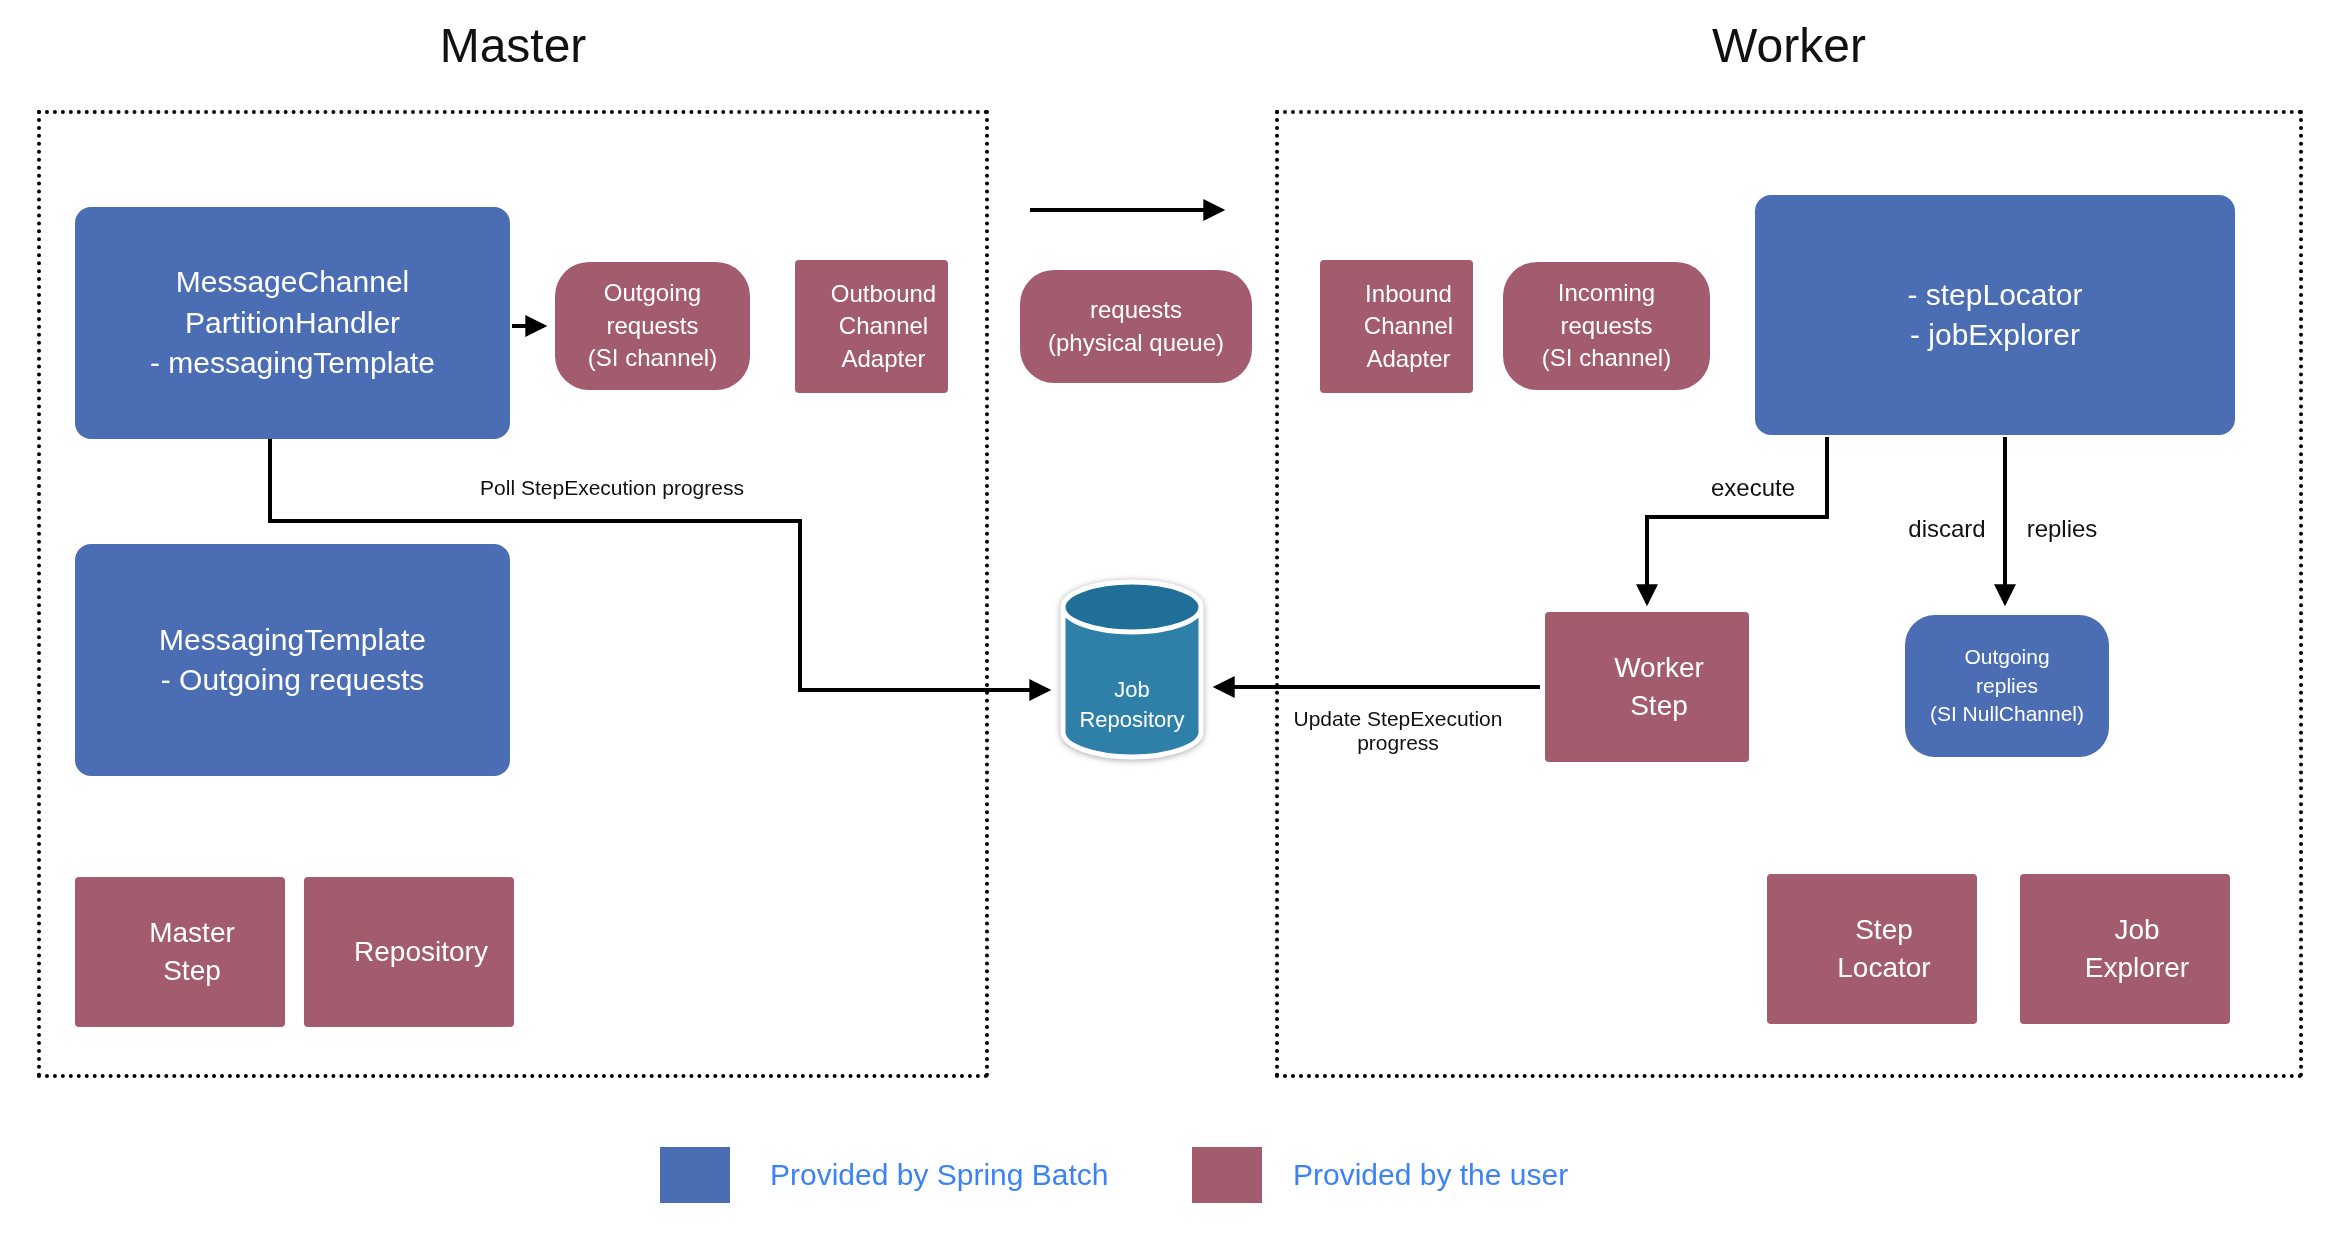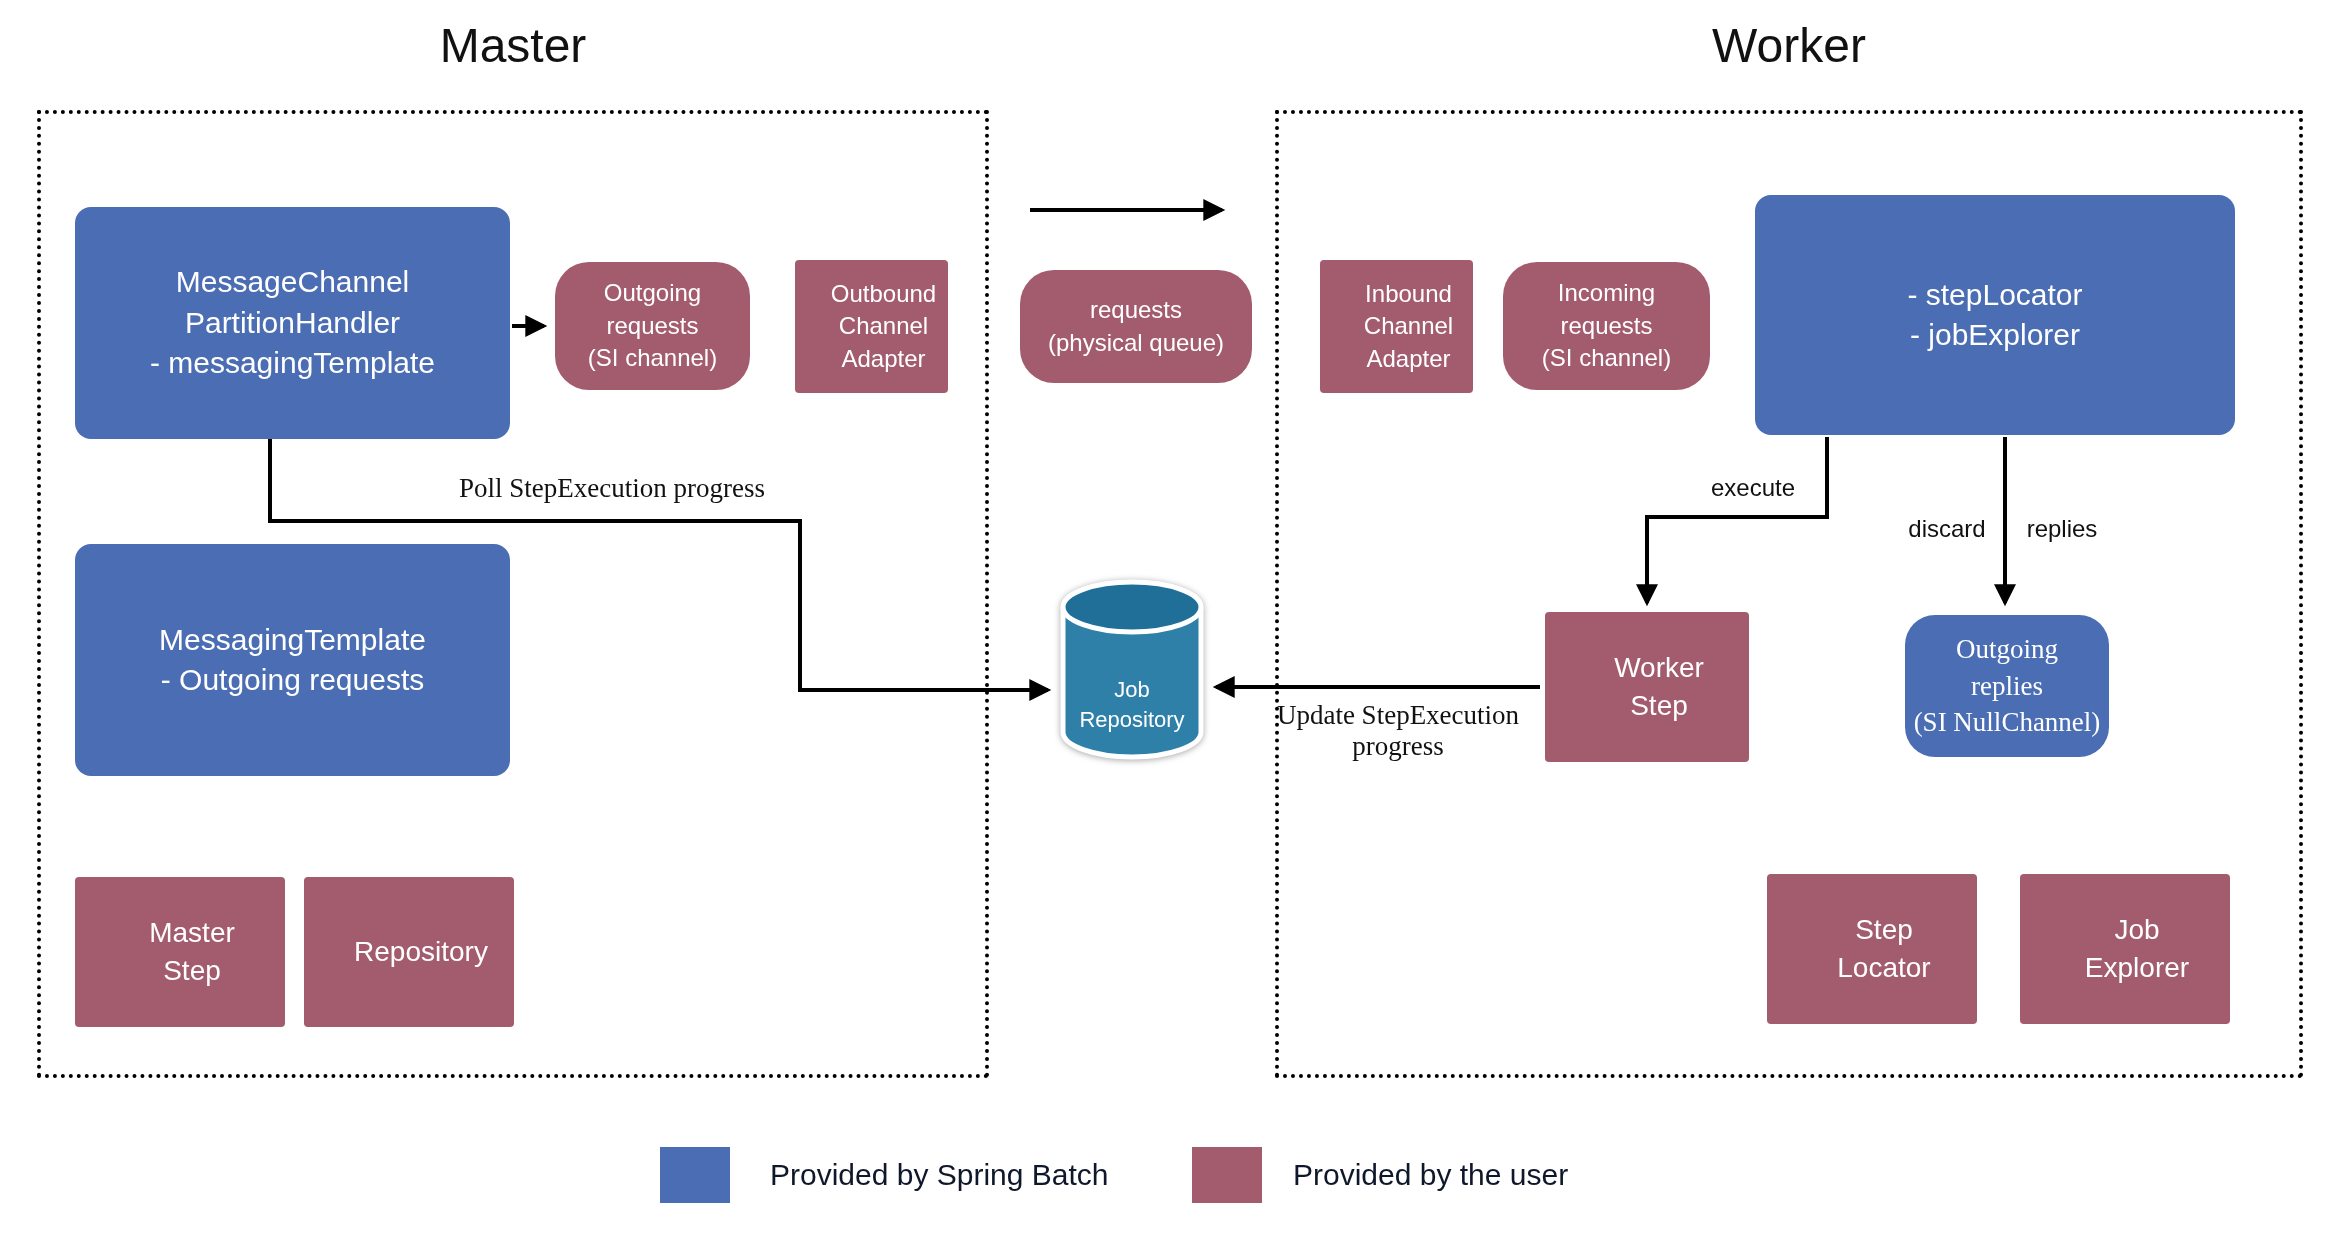--- a/index.html
+++ b/index.html
@@ -16,36 +16,36 @@
     align-items: center; justify-content: center; text-align: center;
     color: #fff; line-height: 1.35; border-radius: 16px;
   }
   .blue   { background: var(--blue); }
   .maroon { background: var(--maroon); }
   .pill   { border-radius: 34px; }
   .sq     { border-radius: 4px; padding-left: 24px; }
   .fs30 { font-size: 30px; }
   .fs28 { font-size: 28px; }
   .fs24 { font-size: 24px; }
-  .fs21 { font-size: 27px; font-family: Liberation Serif, serif; }
+  .fs21 { font-size: 21px; }
 
   .label { position: absolute; transform: translate(-50%,-50%); color: #111; text-align: center; white-space: nowrap; }
   .label span { display: block; }
 
   svg.arrows { position: absolute; left: 0; top: 0; pointer-events: none; }
   svg.arrows line, svg.arrows polyline { stroke: #000; stroke-width: 4; fill: none; }
 
   .cylinder { position: absolute; filter: drop-shadow(0 1px 3px rgba(0,0,0,0.35)); }
   .cyl-body { fill: var(--cylinder); stroke: #fff; stroke-width: 5; }
   .cyl-top  { fill: var(--cylinder-top); stroke: #fff; stroke-width: 5; }
   .cyl-text { position: absolute; left: 0; right: 0; top: 98px; text-align: center; color: #fff; font-size: 22px; line-height: 1.35; }
   .cyl-text span { display: block; }
 
   .legend-swatch { position: absolute; width: 70px; height: 56px; }
-  .legend-label { position: absolute; font-size: 30px; color: #0f172a; line-height: 56px; white-space: nowrap; }
+  .legend-label { position: absolute; font-size: 30px; color: #3b82f6; line-height: 56px; white-space: nowrap; }
 </style>
 </head>
 <body>
 
 <div class="canvas">
 
   <div class="section-title" style="left:513px; top:18px;">Master</div>
   <div class="section-title" style="left:1789px; top:18px;">Worker</div>
 
   <div class="group" style="left:37px; top:110px; width:952px; height:968px;"></div>

